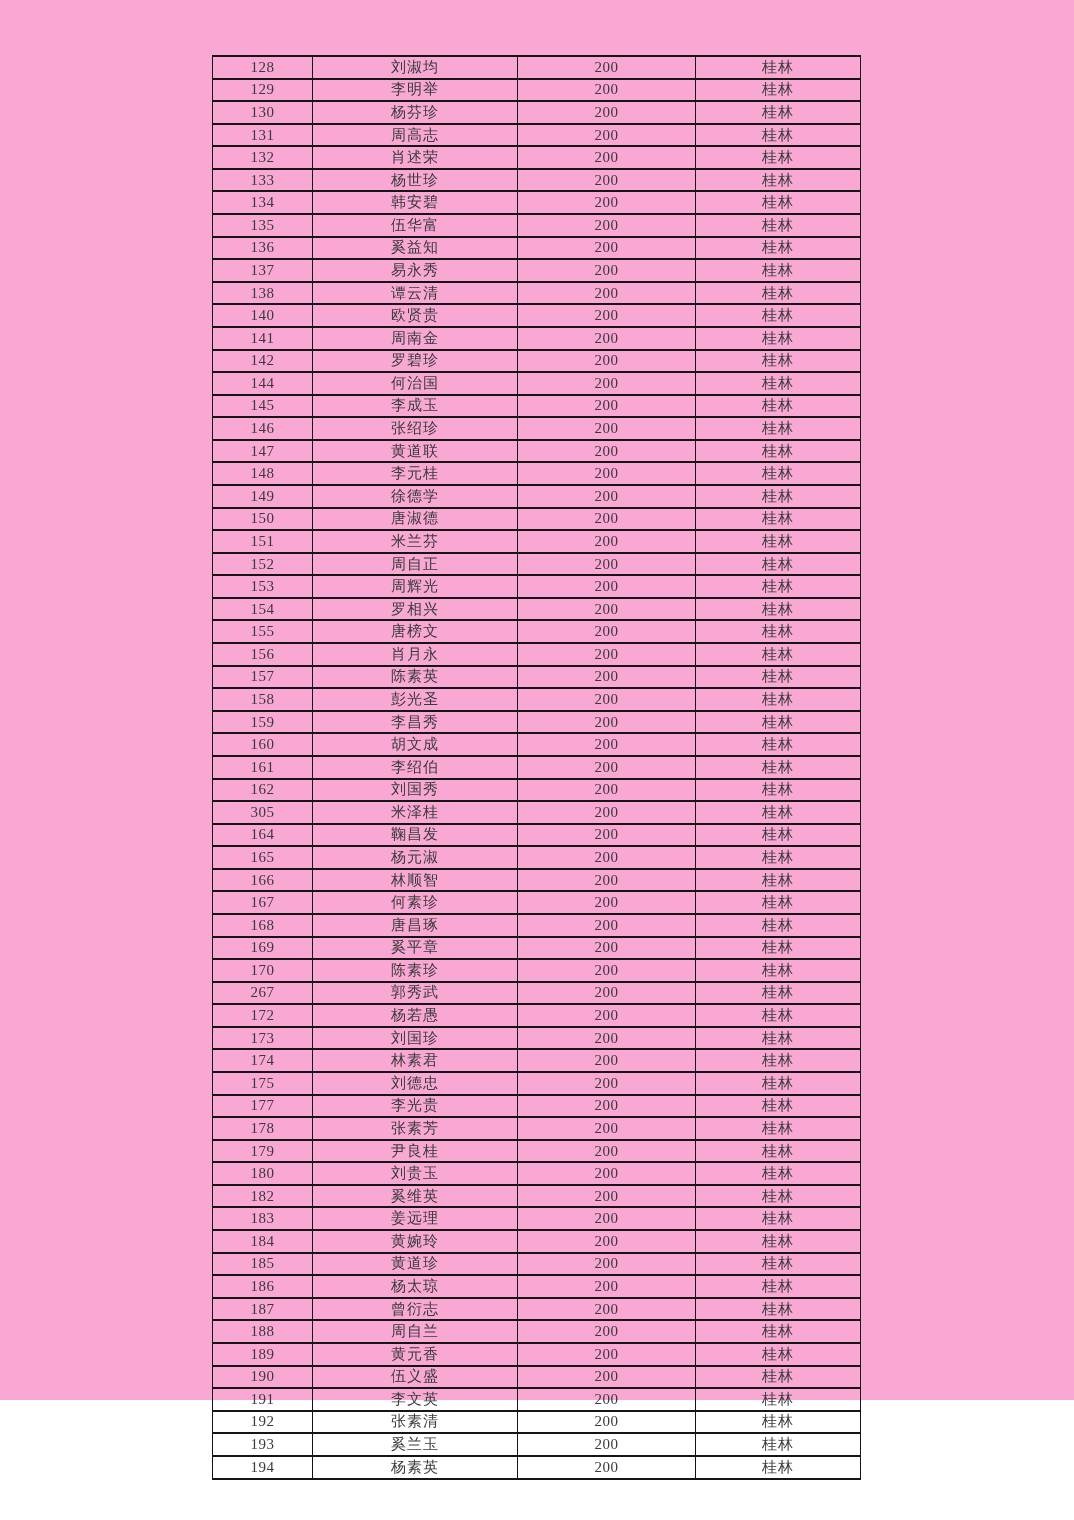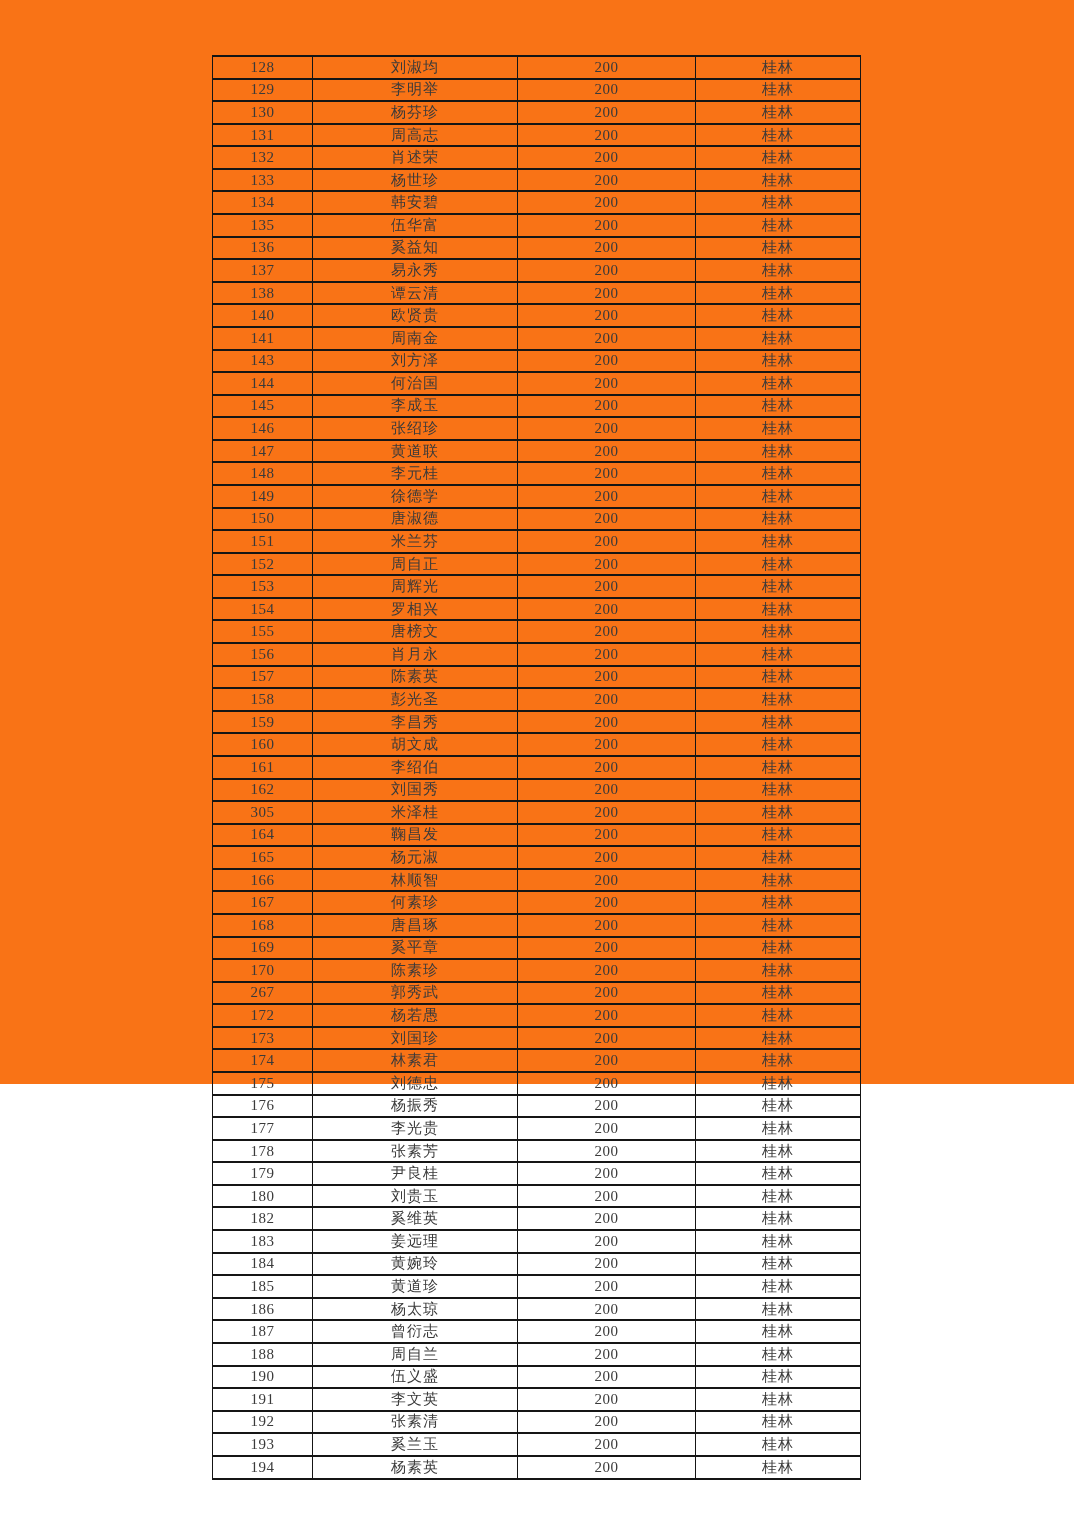--- a/index.html
+++ b/index.html
@@ -10,22 +10,22 @@
   body {
     width: 1074px;
     height: 1520px;
     font-family: "Liberation Serif", "DejaVu Serif", serif;
     position: relative;
     overflow: hidden;
   }
   .page {
     position: relative;
     width: 1074px;
-    height: 1084px;
-    background: #f97316;
+    height: 1400px;
+    background: #f9a8d4;
   }
   table.data-table {
     position: absolute;
     left: 212px;
     top: 55px;
     width: 648px;
     height: 1425px;
     border-collapse: collapse;
     table-layout: fixed;
   }
@@ -134,22 +134,22 @@
           <td class="num-cell">200</td>
           <td class="name-cell">桂林</td>
         </tr>
         <tr>
           <td class="num-cell">141</td>
           <td class="name-cell">周南金</td>
           <td class="num-cell">200</td>
           <td class="name-cell">桂林</td>
         </tr>
         <tr>
-          <td class="num-cell">143</td>
-          <td class="name-cell">刘方泽</td>
+          <td class="num-cell">142</td>
+          <td class="name-cell">罗碧珍</td>
           <td class="num-cell">200</td>
           <td class="name-cell">桂林</td>
         </tr>
         <tr>
           <td class="num-cell">144</td>
           <td class="name-cell">何治国</td>
           <td class="num-cell">200</td>
           <td class="name-cell">桂林</td>
         </tr>
         <tr>
@@ -332,26 +332,20 @@
           <td class="num-cell">200</td>
           <td class="name-cell">桂林</td>
         </tr>
         <tr>
           <td class="num-cell">175</td>
           <td class="name-cell">刘德忠</td>
           <td class="num-cell">200</td>
           <td class="name-cell">桂林</td>
         </tr>
         <tr>
-          <td class="num-cell">176</td>
-          <td class="name-cell">杨振秀</td>
-          <td class="num-cell">200</td>
-          <td class="name-cell">桂林</td>
-        </tr>
-        <tr>
           <td class="num-cell">177</td>
           <td class="name-cell">李光贵</td>
           <td class="num-cell">200</td>
           <td class="name-cell">桂林</td>
         </tr>
         <tr>
           <td class="num-cell">178</td>
           <td class="name-cell">张素芳</td>
           <td class="num-cell">200</td>
           <td class="name-cell">桂林</td>
@@ -400,20 +394,26 @@
         </tr>
         <tr>
           <td class="num-cell">187</td>
           <td class="name-cell">曾衍志</td>
           <td class="num-cell">200</td>
           <td class="name-cell">桂林</td>
         </tr>
         <tr>
           <td class="num-cell">188</td>
           <td class="name-cell">周自兰</td>
+          <td class="num-cell">200</td>
+          <td class="name-cell">桂林</td>
+        </tr>
+        <tr>
+          <td class="num-cell">189</td>
+          <td class="name-cell">黄元香</td>
           <td class="num-cell">200</td>
           <td class="name-cell">桂林</td>
         </tr>
         <tr>
           <td class="num-cell">190</td>
           <td class="name-cell">伍义盛</td>
           <td class="num-cell">200</td>
           <td class="name-cell">桂林</td>
         </tr>
         <tr>

